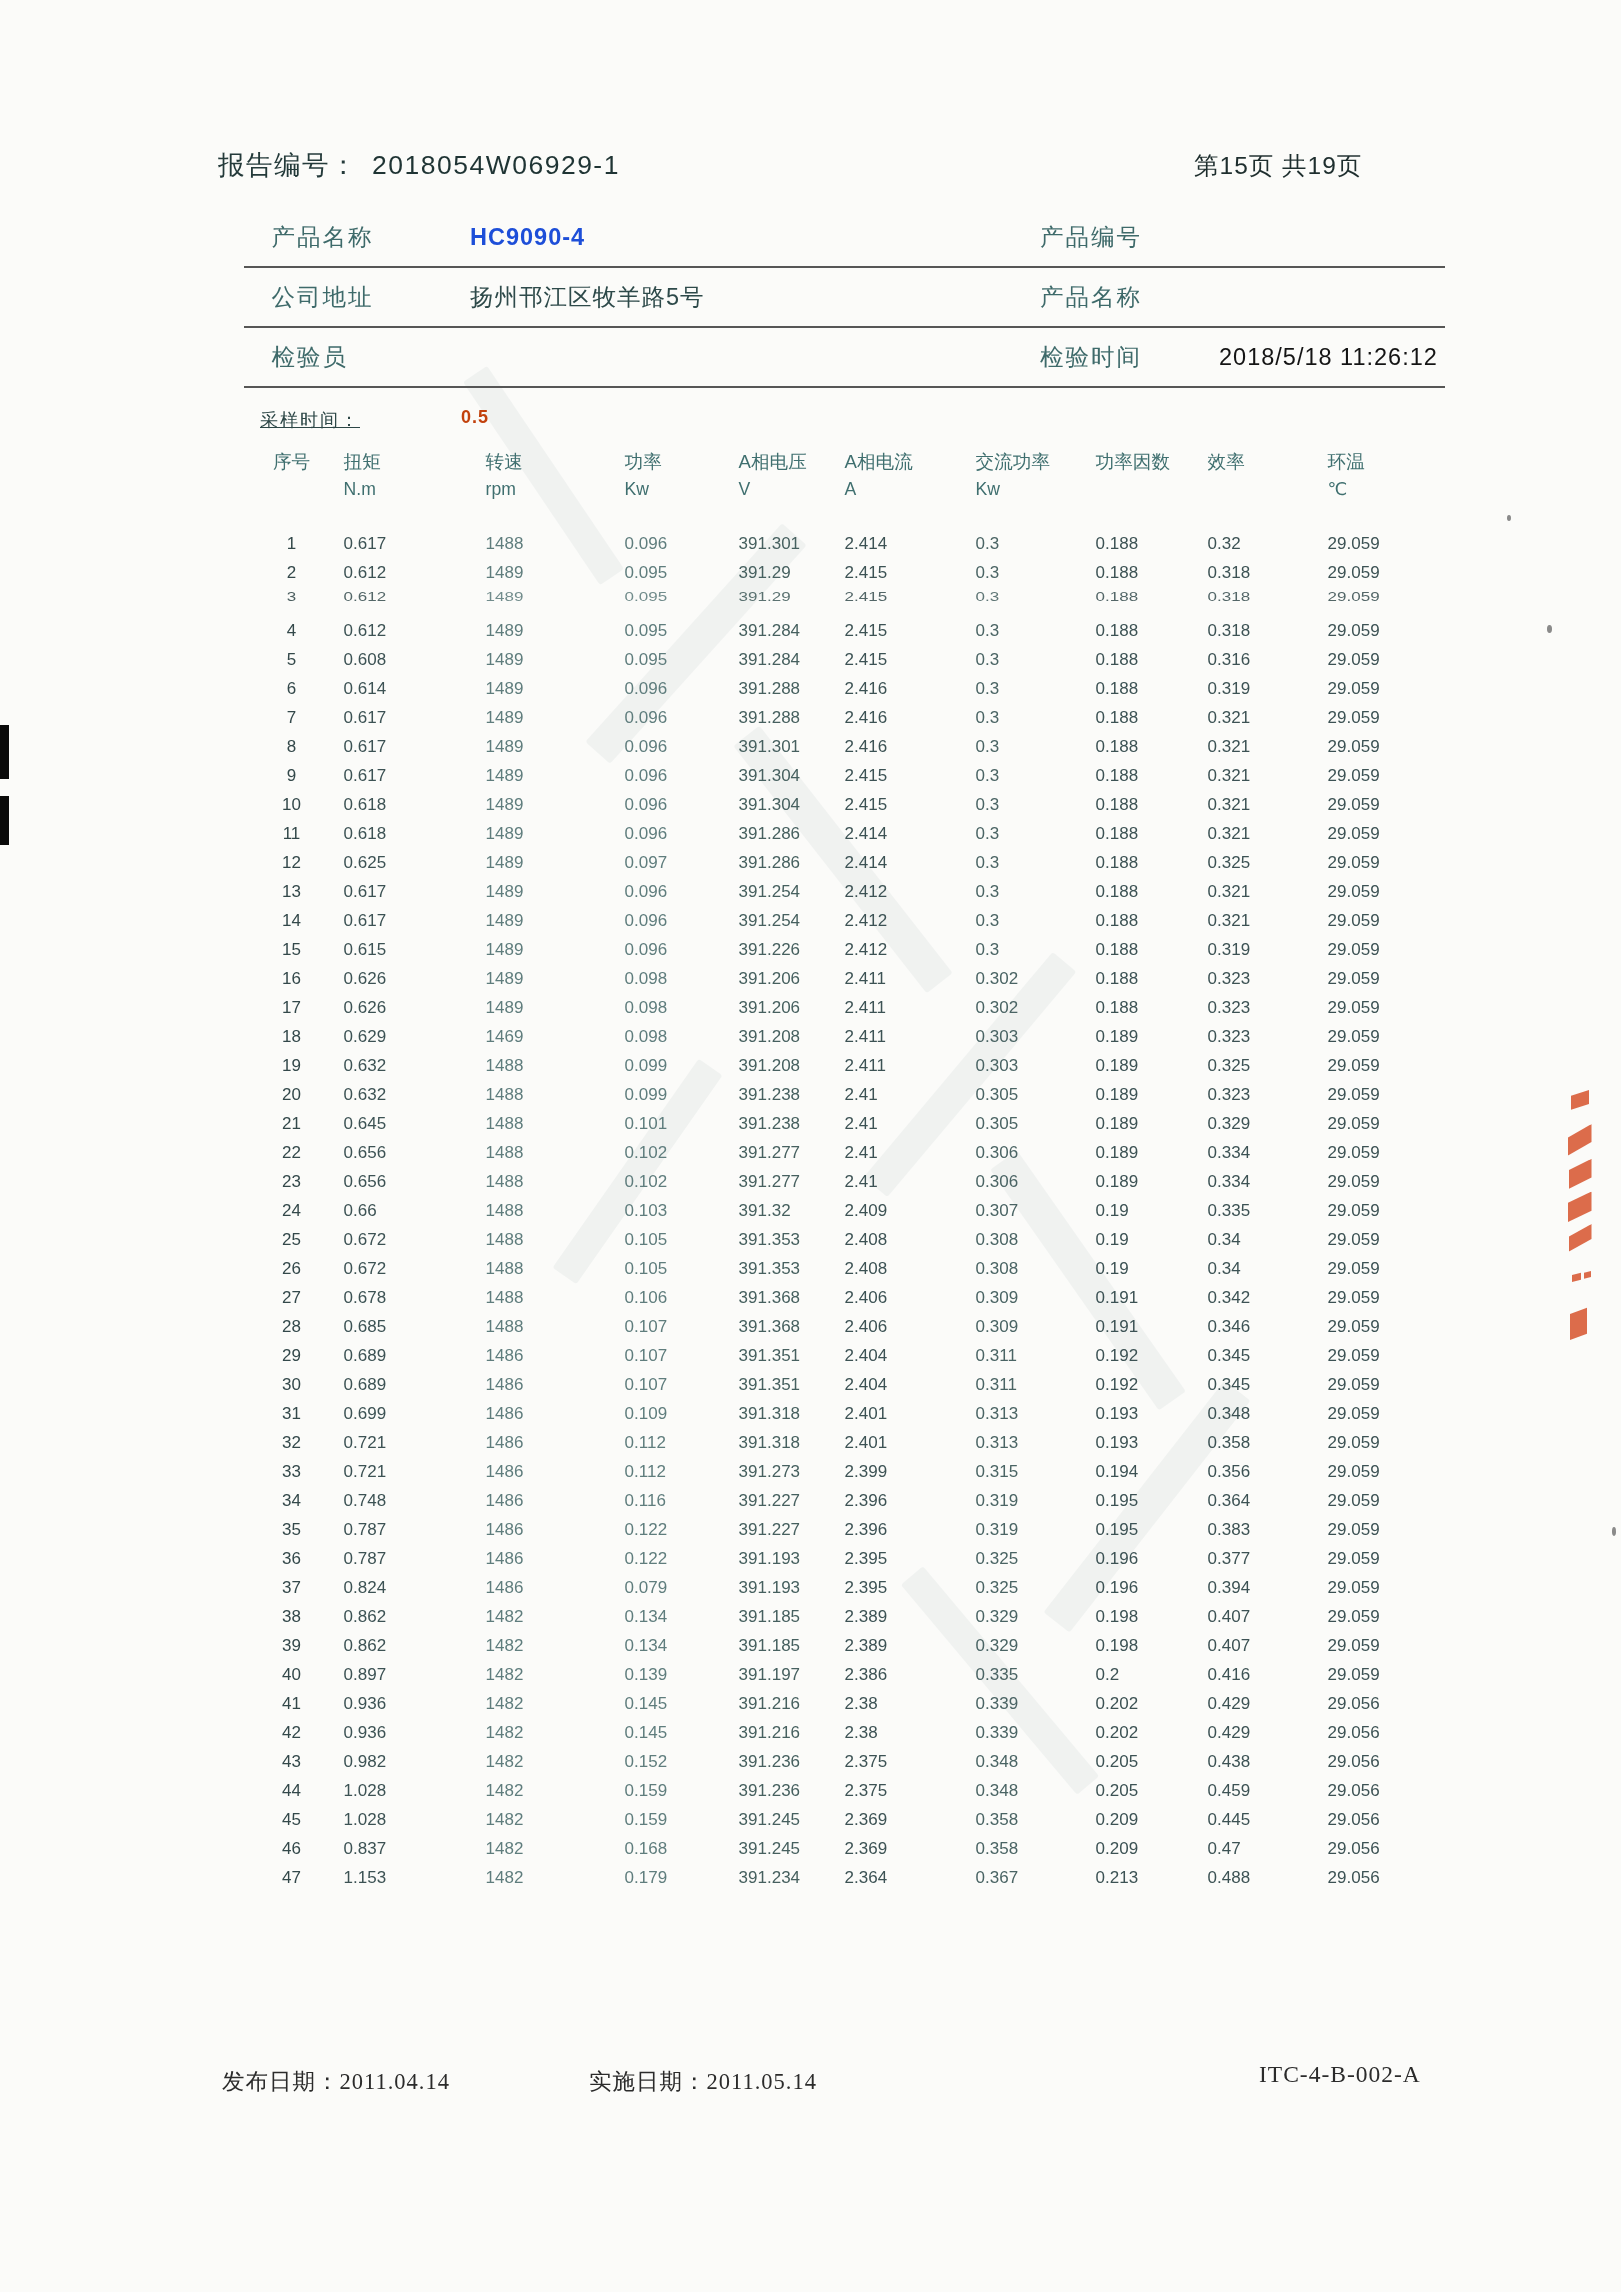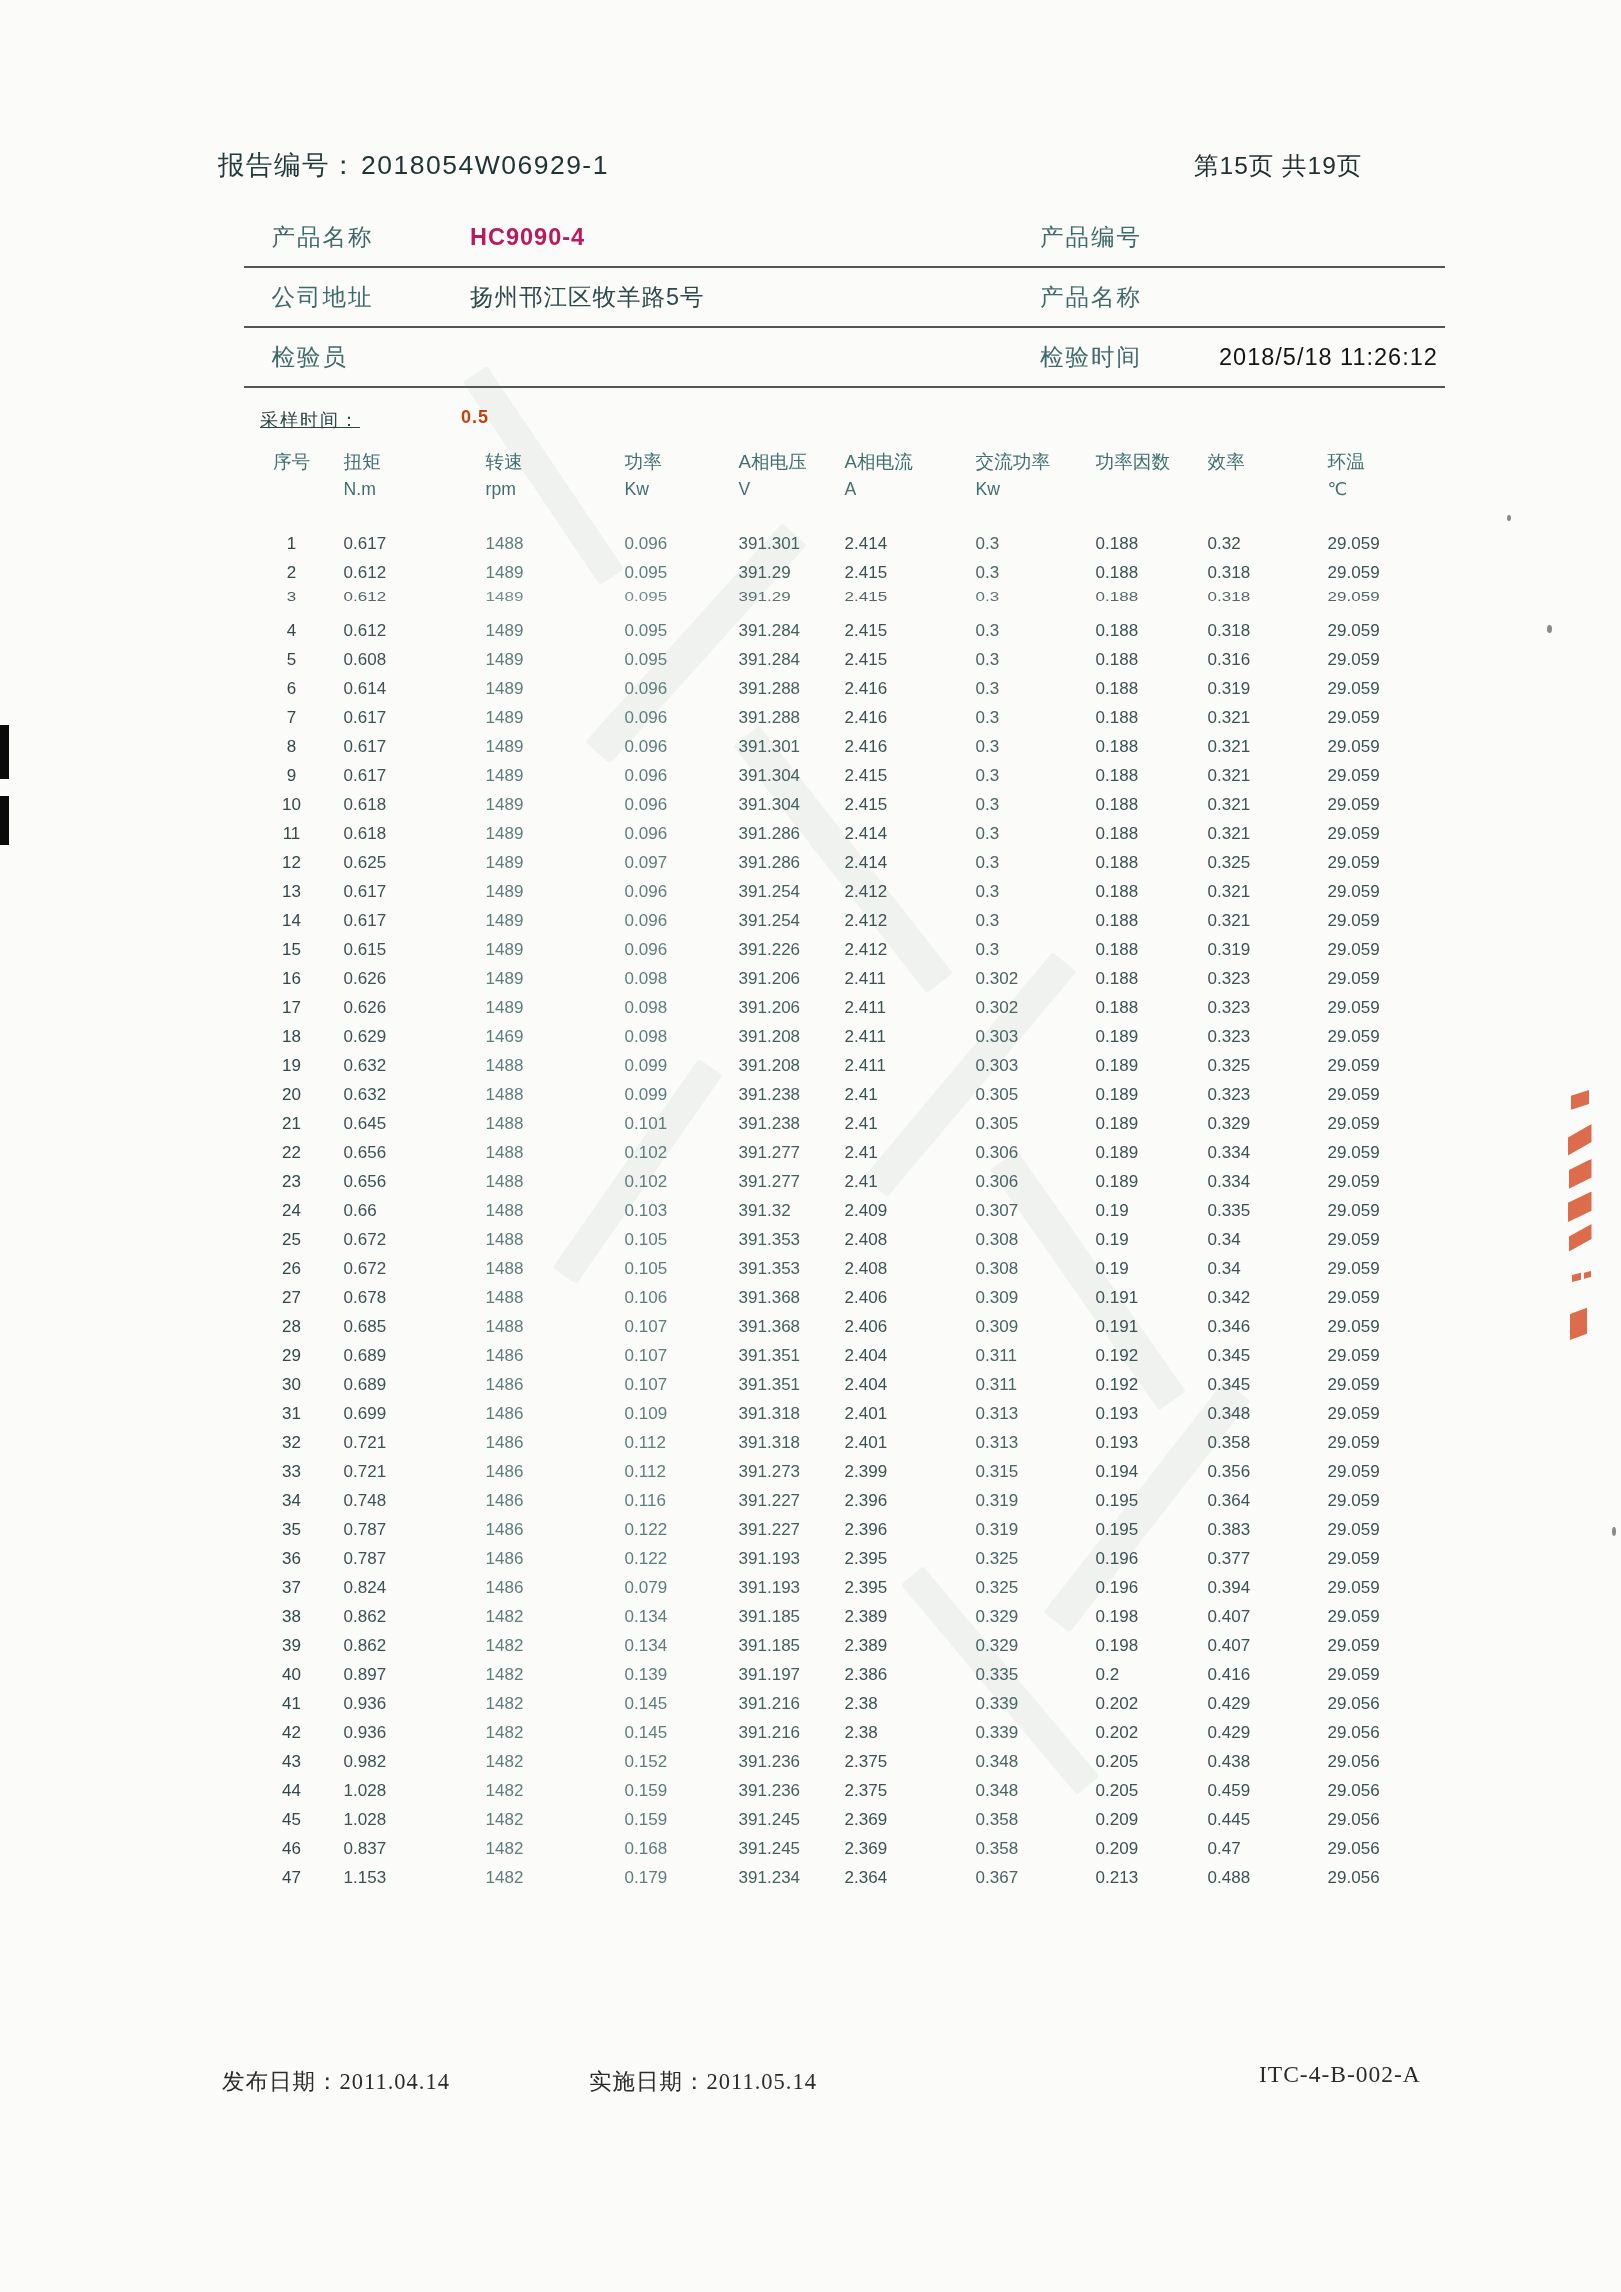--- a/index.html
+++ b/index.html
@@ -7,32 +7,32 @@
     width:1621px;height:2293px;position:relative;
     background:#fbfbf9;
     font-family:"Liberation Sans","DejaVu Sans",sans-serif;
     color:#273c3c;
     overflow:hidden;
   }
   .abs{position:absolute;}
 
   
   .report-no{left:218px;top:147px;font-size:26.5px;letter-spacing:1.5px;color:#243a3a;font-weight:500;}
-  .report-no .num{color:#1f3434;margin-left:3px;}
+  .report-no .num{color:#1f3434;margin-left:14px;}
   .page-indicator{left:1194px;top:149px;font-size:24.5px;color:#1e2e2e;letter-spacing:1px;}
 
   
   .info-table{left:244px;top:208px;width:1201px;}
   .info-row{
     height:58px;display:grid;align-items:center;
     grid-template-columns:226px 570px 179px auto;
     border-bottom:2px solid #565656;
   }
   .info-row .lbl{padding-left:27.4px;color:#3e6a6a;font-size:23.5px;letter-spacing:2px;}
-  .info-row .val{color:#be185d;font-size:23.5px;font-weight:600;letter-spacing:1px;}
+  .info-row .val{color:#1d4ed8;font-size:23.5px;font-weight:600;letter-spacing:1px;}
   .info-row .val.addr{font-weight:500;color:#2e4a4a;}
   .info-row .rlbl{color:#3e6a6a;font-size:23.5px;letter-spacing:2px;}
   .info-row .rval{color:#141414;font-size:23.5px;font-weight:500;letter-spacing:1px;}
 
   
   .sampling{left:260px;top:408px;font-size:18px;color:#2c4646;letter-spacing:2px;text-decoration:underline;}
   .sampling .sval{position:absolute;left:201px;top:-1px;color:#c2410c;font-weight:700;letter-spacing:1px;}
 
   
   .trow{

